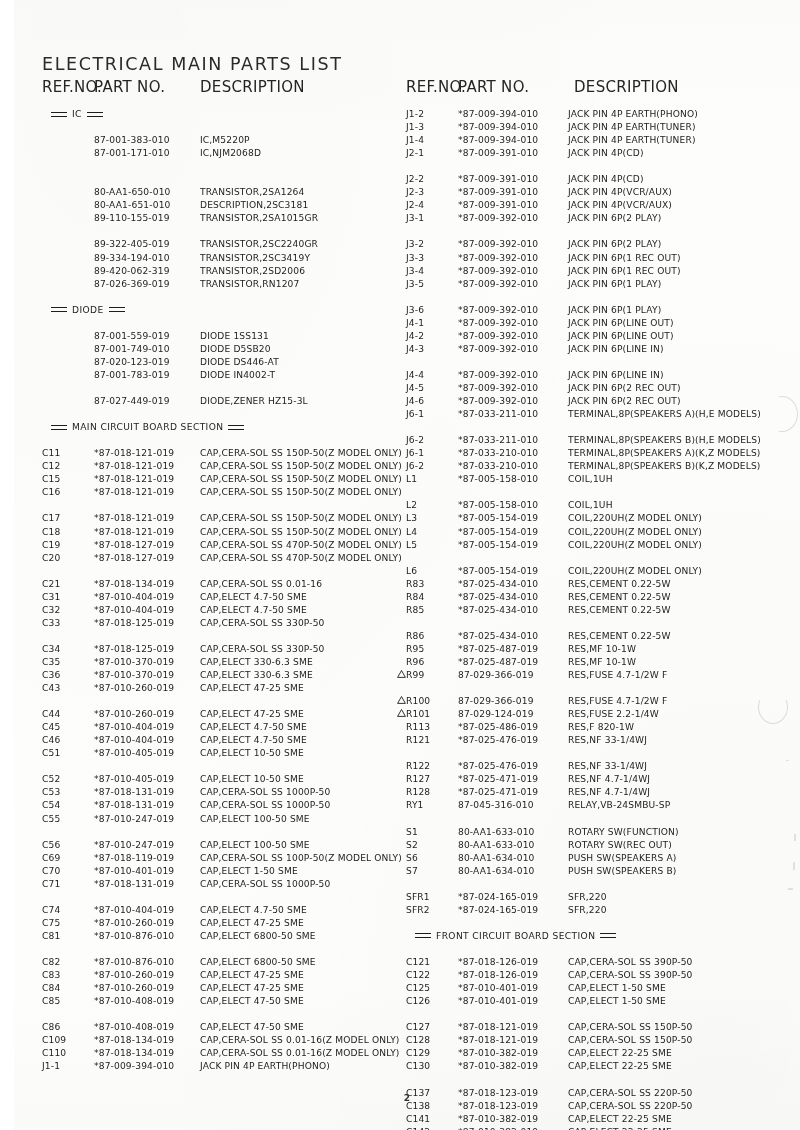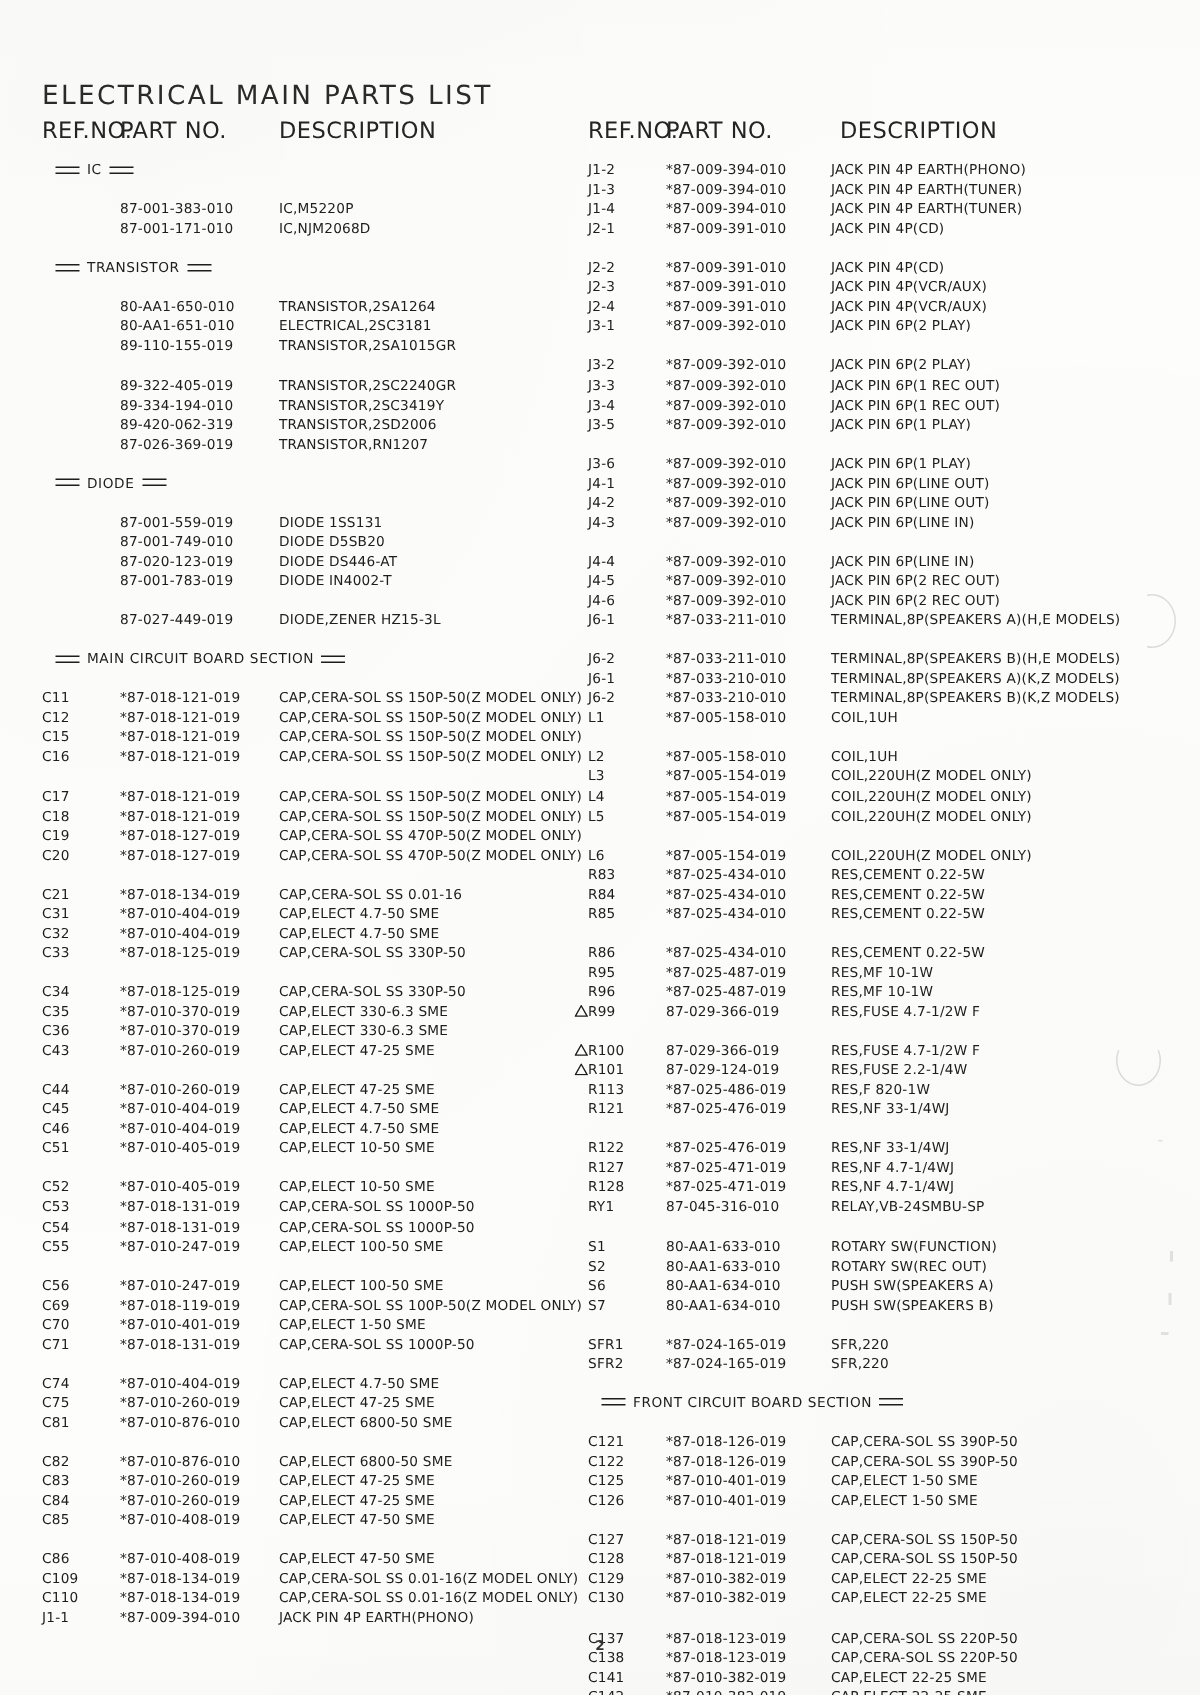--- a/index.html
+++ b/index.html
@@ -12,20 +12,21 @@
     height: 1130px;
     position: relative;
     font-family: "DejaVu Sans", sans-serif;
     color: #1a1a1a;
     overflow: hidden;
   }
   .page {
     position: absolute;
     inset: 0;
     background: #fdfdfb;
+    margin-left: 14px;
   }
   
   .scan-wash {
     position: absolute;
     inset: 0;
     background:
       radial-gradient(ellipse at 12% 8%, rgba(0,0,0,0.012), transparent 60%),
       radial-gradient(ellipse at 90% 92%, rgba(0,0,0,0.015), transparent 62%),
       linear-gradient(180deg, rgba(0,0,0,0.008), rgba(0,0,0,0.0) 14%, rgba(0,0,0,0.0) 86%, rgba(0,0,0,0.01));
     pointer-events: none;
@@ -158,30 +159,28 @@
   <div class="list left" id="left-list"><div class="row">
         <div class="section-head"><span class="seg"></span><span>IC</span><span class="seg"></span></div>
       </div><div class="row blank">&nbsp;</div><div class="row">
         <span class="c-ref"></span>
         <span class="c-part">87-001-383-010</span>
         <span class="c-desc">IC,M5220P</span>
       </div><div class="row">
         <span class="c-ref"></span>
         <span class="c-part">87-001-171-010</span>
         <span class="c-desc">IC,NJM2068D</span>
-      </div><div class="row blank">&nbsp;</div><div class="row">
-        <div class="section-head"><span class="seg"></span><span>TRANSISTOR</span><span class="seg"></span></div>
-      </div><div class="row blank">&nbsp;</div><div class="row">
+      </div><div class="row blank">&nbsp;</div><div class="row blank">&nbsp;</div><div class="row">
         <span class="c-ref"></span>
         <span class="c-part">80-AA1-650-010</span>
         <span class="c-desc">TRANSISTOR,2SA1264</span>
       </div><div class="row">
         <span class="c-ref"></span>
         <span class="c-part">80-AA1-651-010</span>
-        <span class="c-desc">ELECTRICAL,2SC3181</span>
+        <span class="c-desc">DESCRIPTION,2SC3181</span>
       </div><div class="row">
         <span class="c-ref"></span>
         <span class="c-part">89-110-155-019</span>
         <span class="c-desc">TRANSISTOR,2SA1015GR</span>
       </div><div class="row blank">&nbsp;</div><div class="row">
         <span class="c-ref"></span>
         <span class="c-part">89-322-405-019</span>
         <span class="c-desc">TRANSISTOR,2SC2240GR</span>
       </div><div class="row">
         <span class="c-ref"></span>

